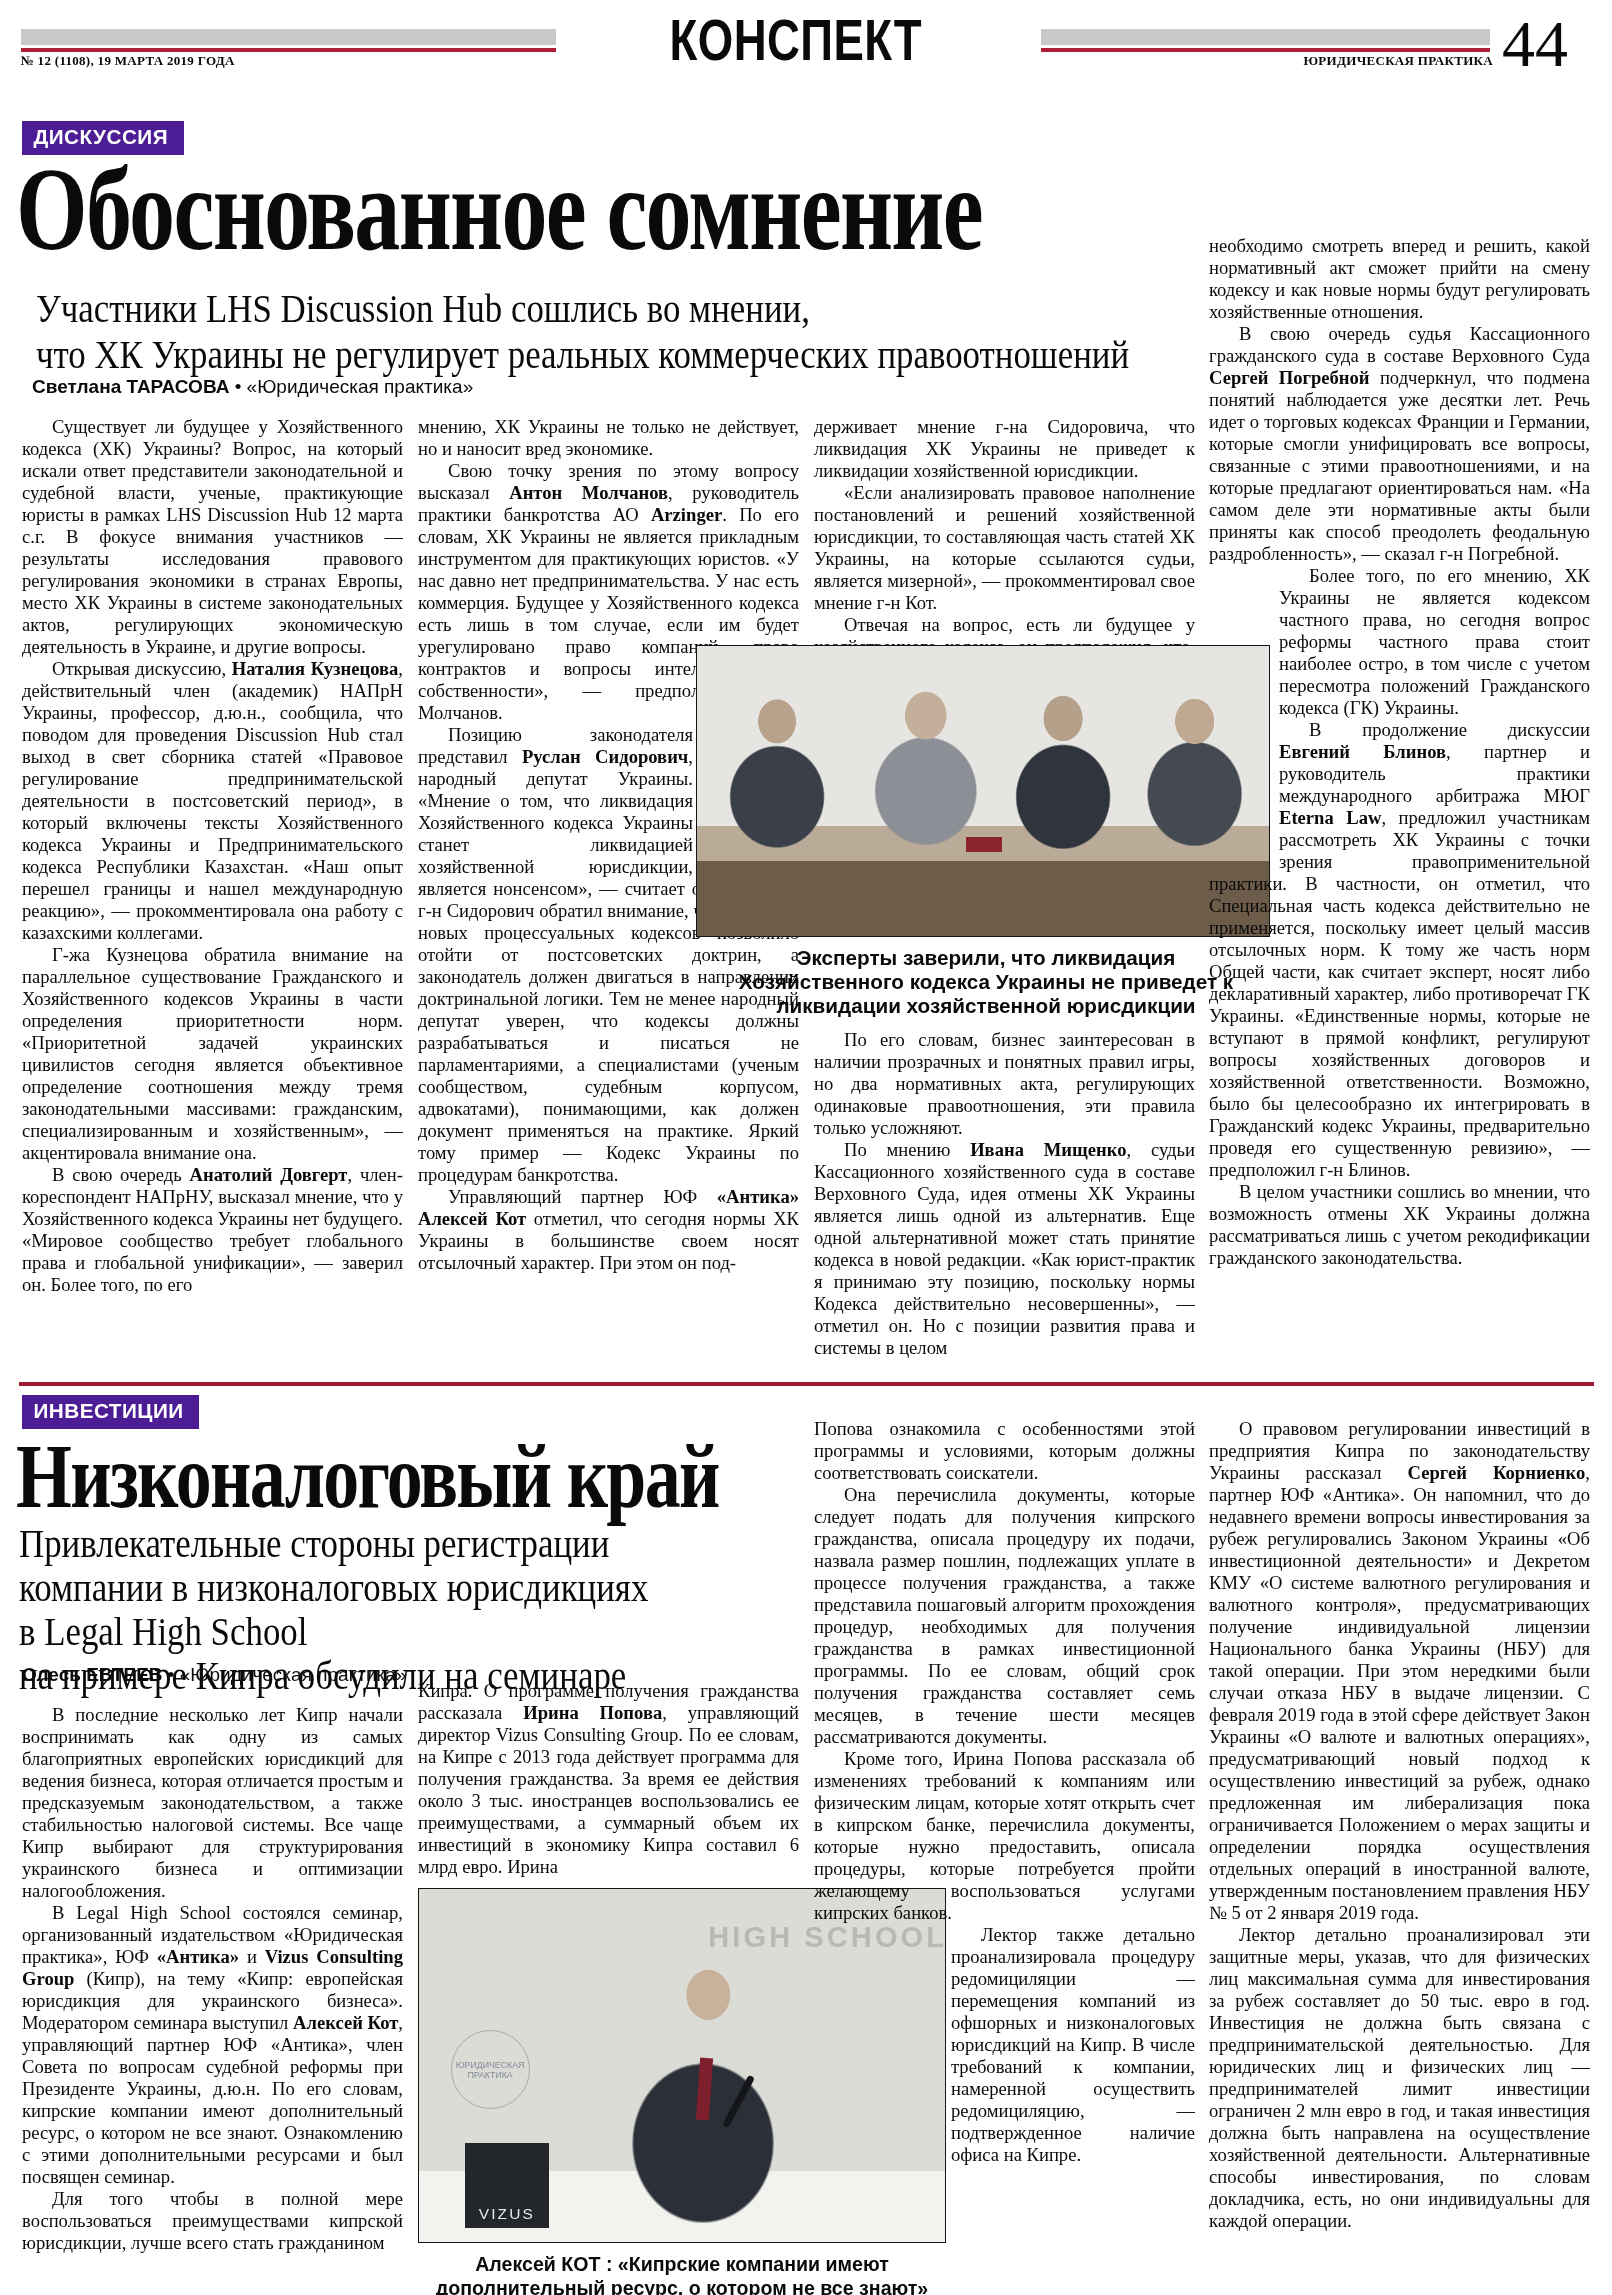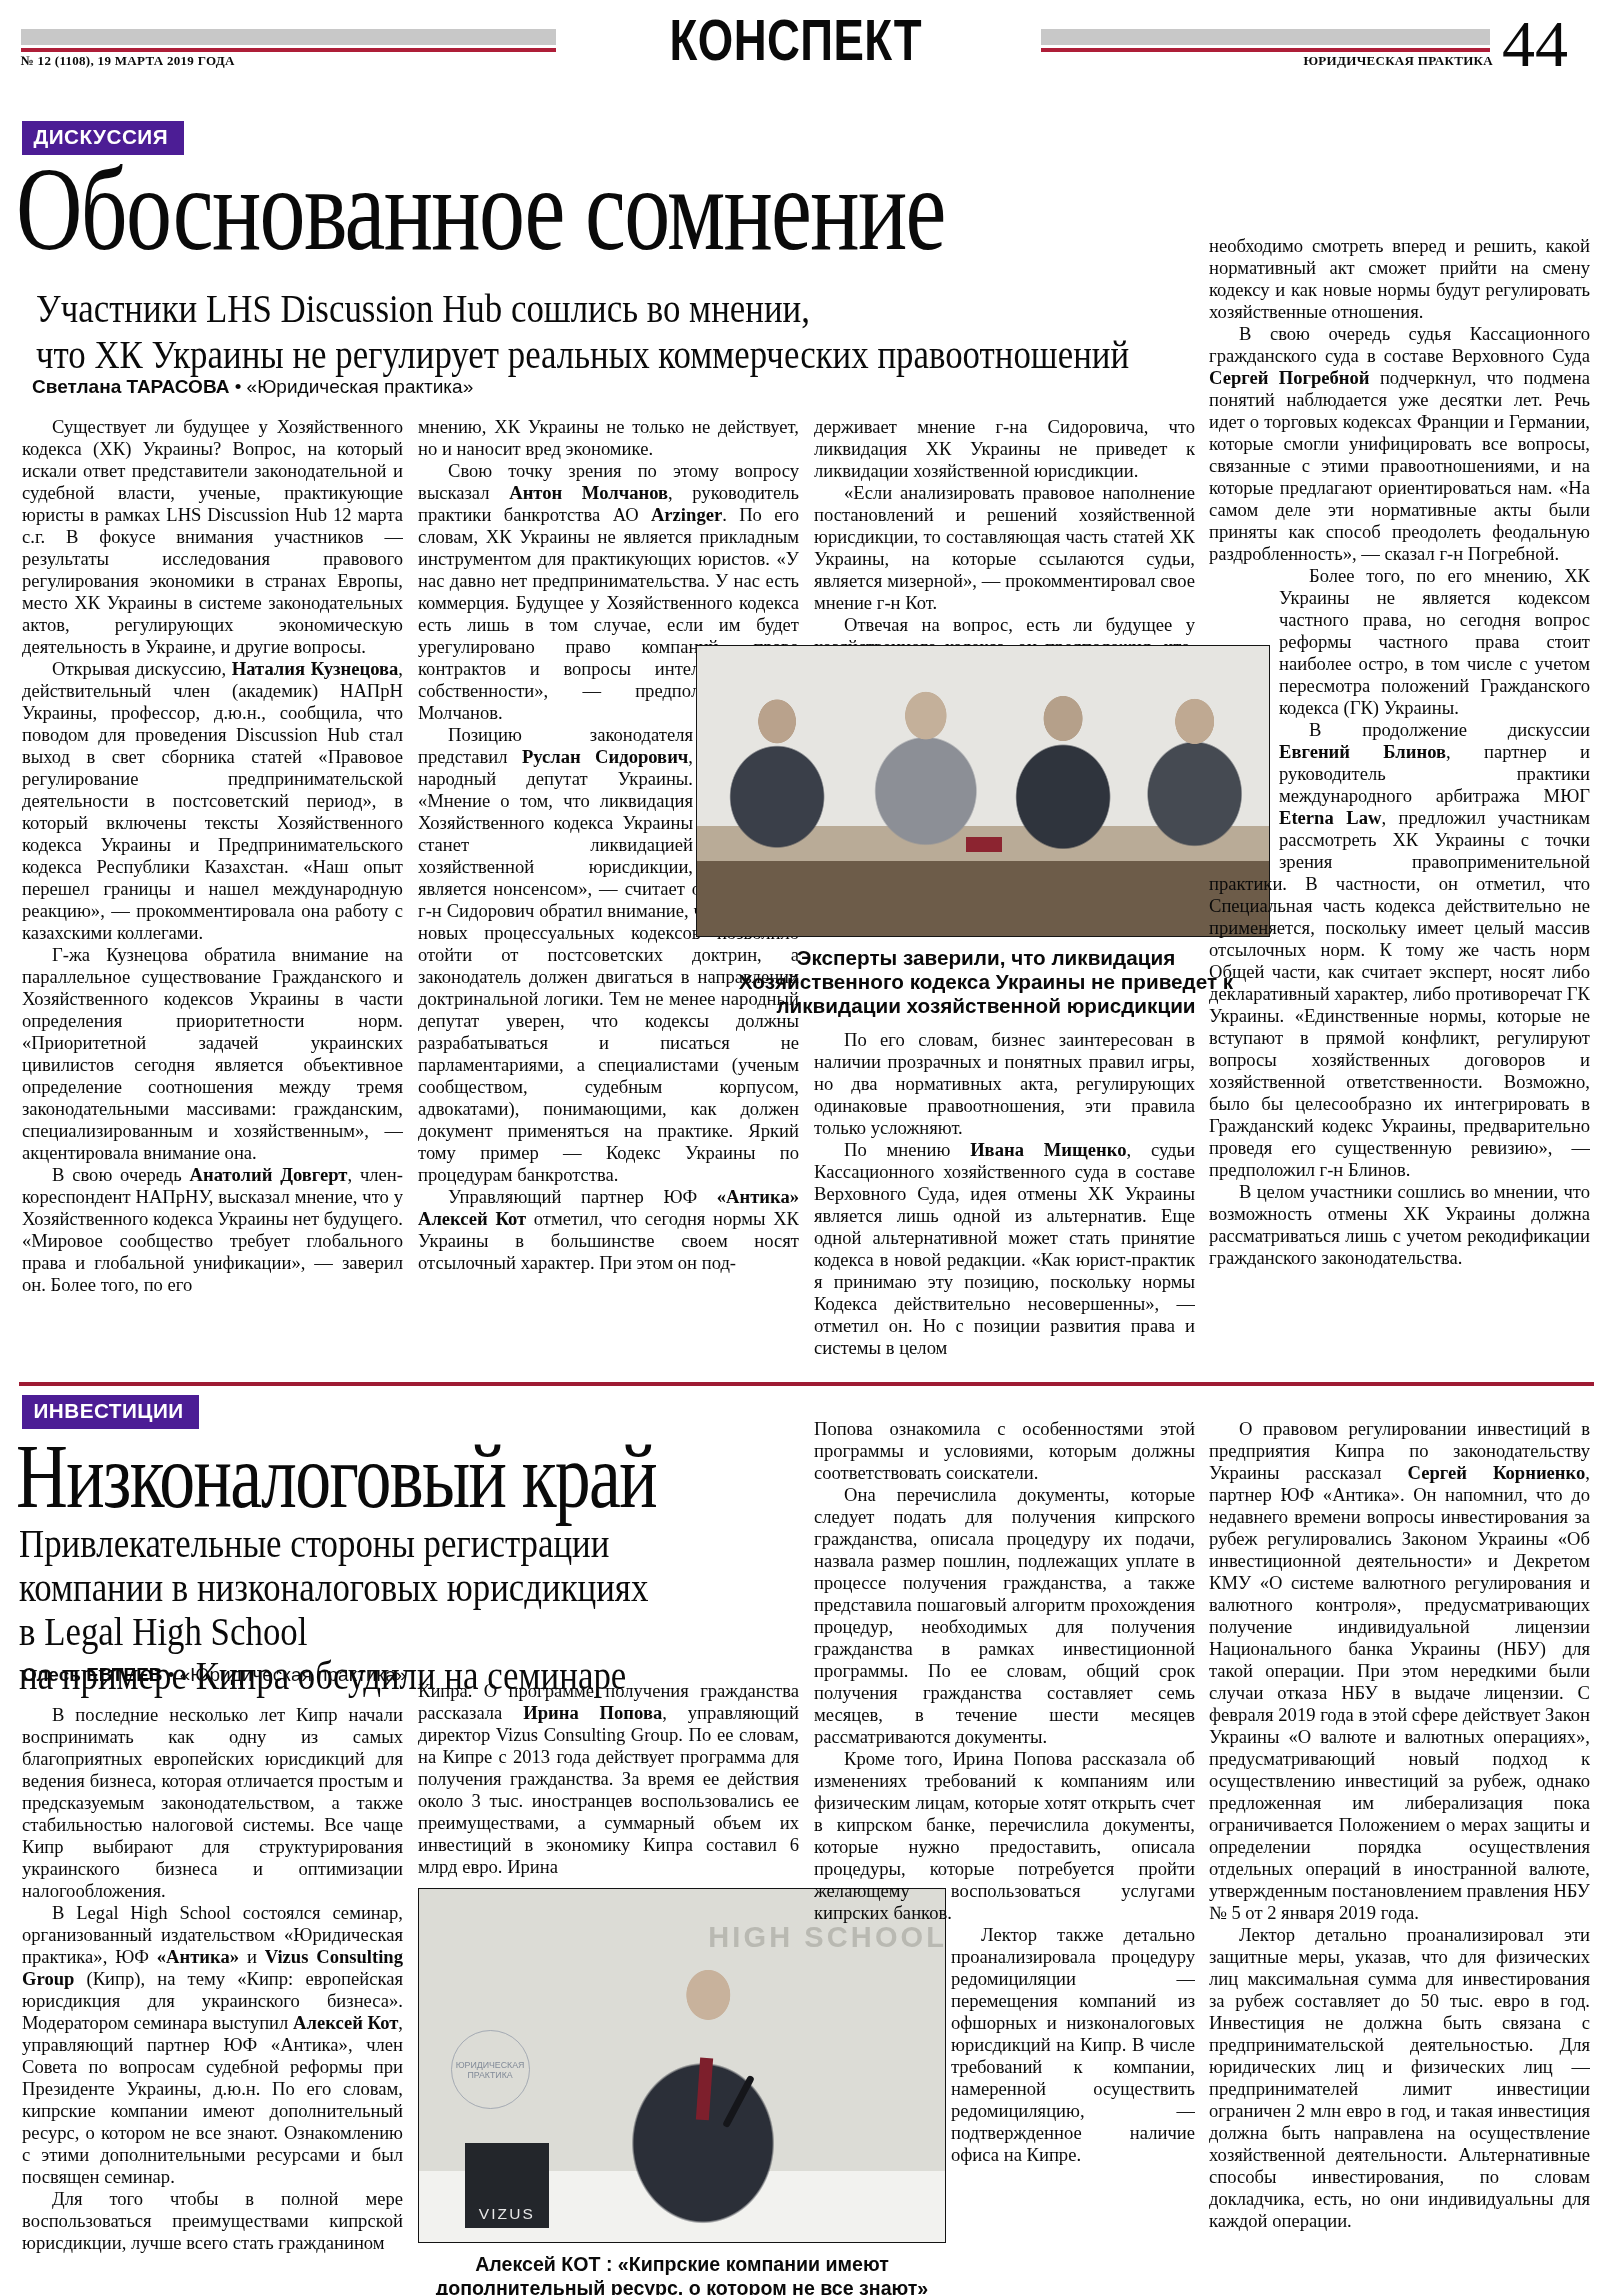--- a/index.html
+++ b/index.html
@@ -13,21 +13,21 @@
             white-space:nowrap;text-align:center;width:413px;}
   .masthead>span{display:inline-block;transform:scaleX(.8);transform-origin:50% 50%;letter-spacing:0.5px;}
   .issue,.brand{font-weight:bold;font-size:13px;white-space:nowrap;letter-spacing:0.3px;}
   .brand{text-align:right;width:310px;}
   .pagenum{font-size:66px;line-height:1;font-weight:normal;}
   
   .seclabel{display:inline-block;background:#4c1d95;color:#fff;
             font-family:"Liberation Sans","DejaVu Sans",sans-serif;font-weight:bold;
             font-size:20.7px;line-height:20.7px;padding:6.2px 15.5px 7.2px 11.4px;letter-spacing:0.5px;}
   
-  .headline{font-weight:normal;line-height:1.02;white-space:nowrap;}
+  .headline{font-weight:bold;line-height:1.02;white-space:nowrap;}
   .headline>span{display:inline-block;transform:scaleX(.78);transform-origin:0 50%;letter-spacing:-2.1px;}
   .h1size{font-size:118px;}
   .h2size{font-size:92px;}
   .subhead{font-size:41px;line-height:46px;white-space:nowrap;}
   .subhead>div>span{display:inline-block;transform:scaleX(.85);transform-origin:0 50%;}
   
   .byline{font-family:"Liberation Sans","DejaVu Sans",sans-serif;font-size:19px;white-space:nowrap;}
   .byline .bname{font-weight:bold;}
   
   .col{overflow:hidden;}

